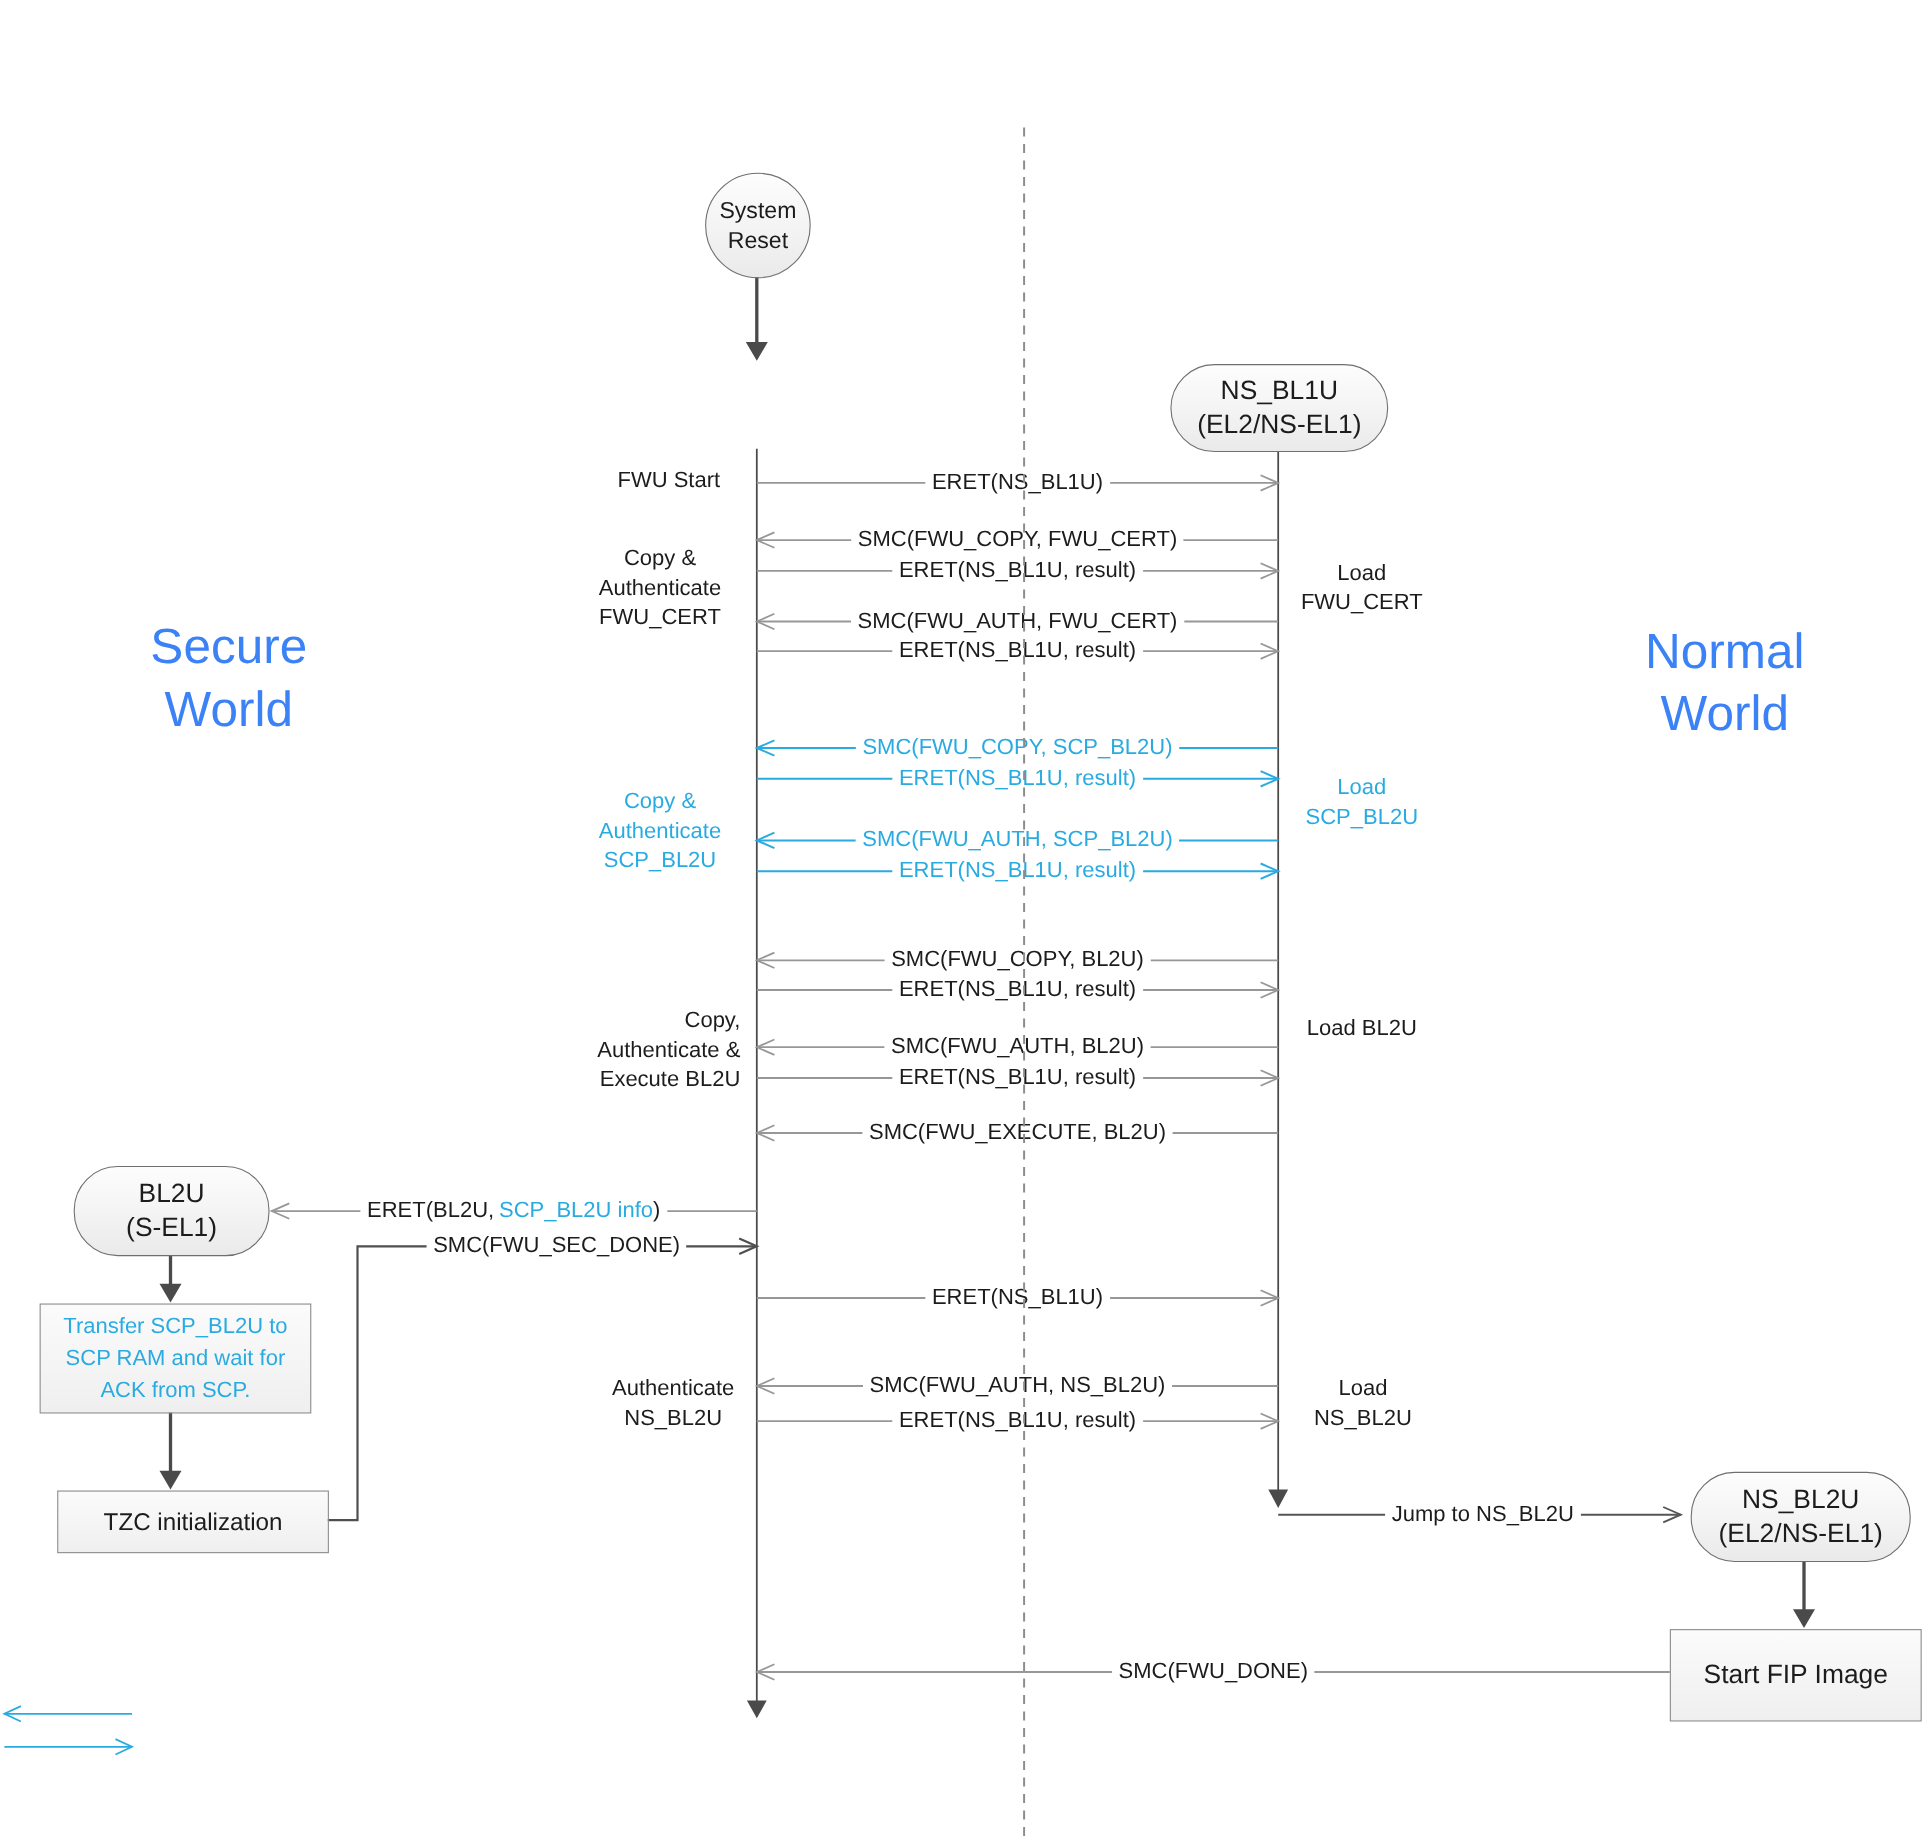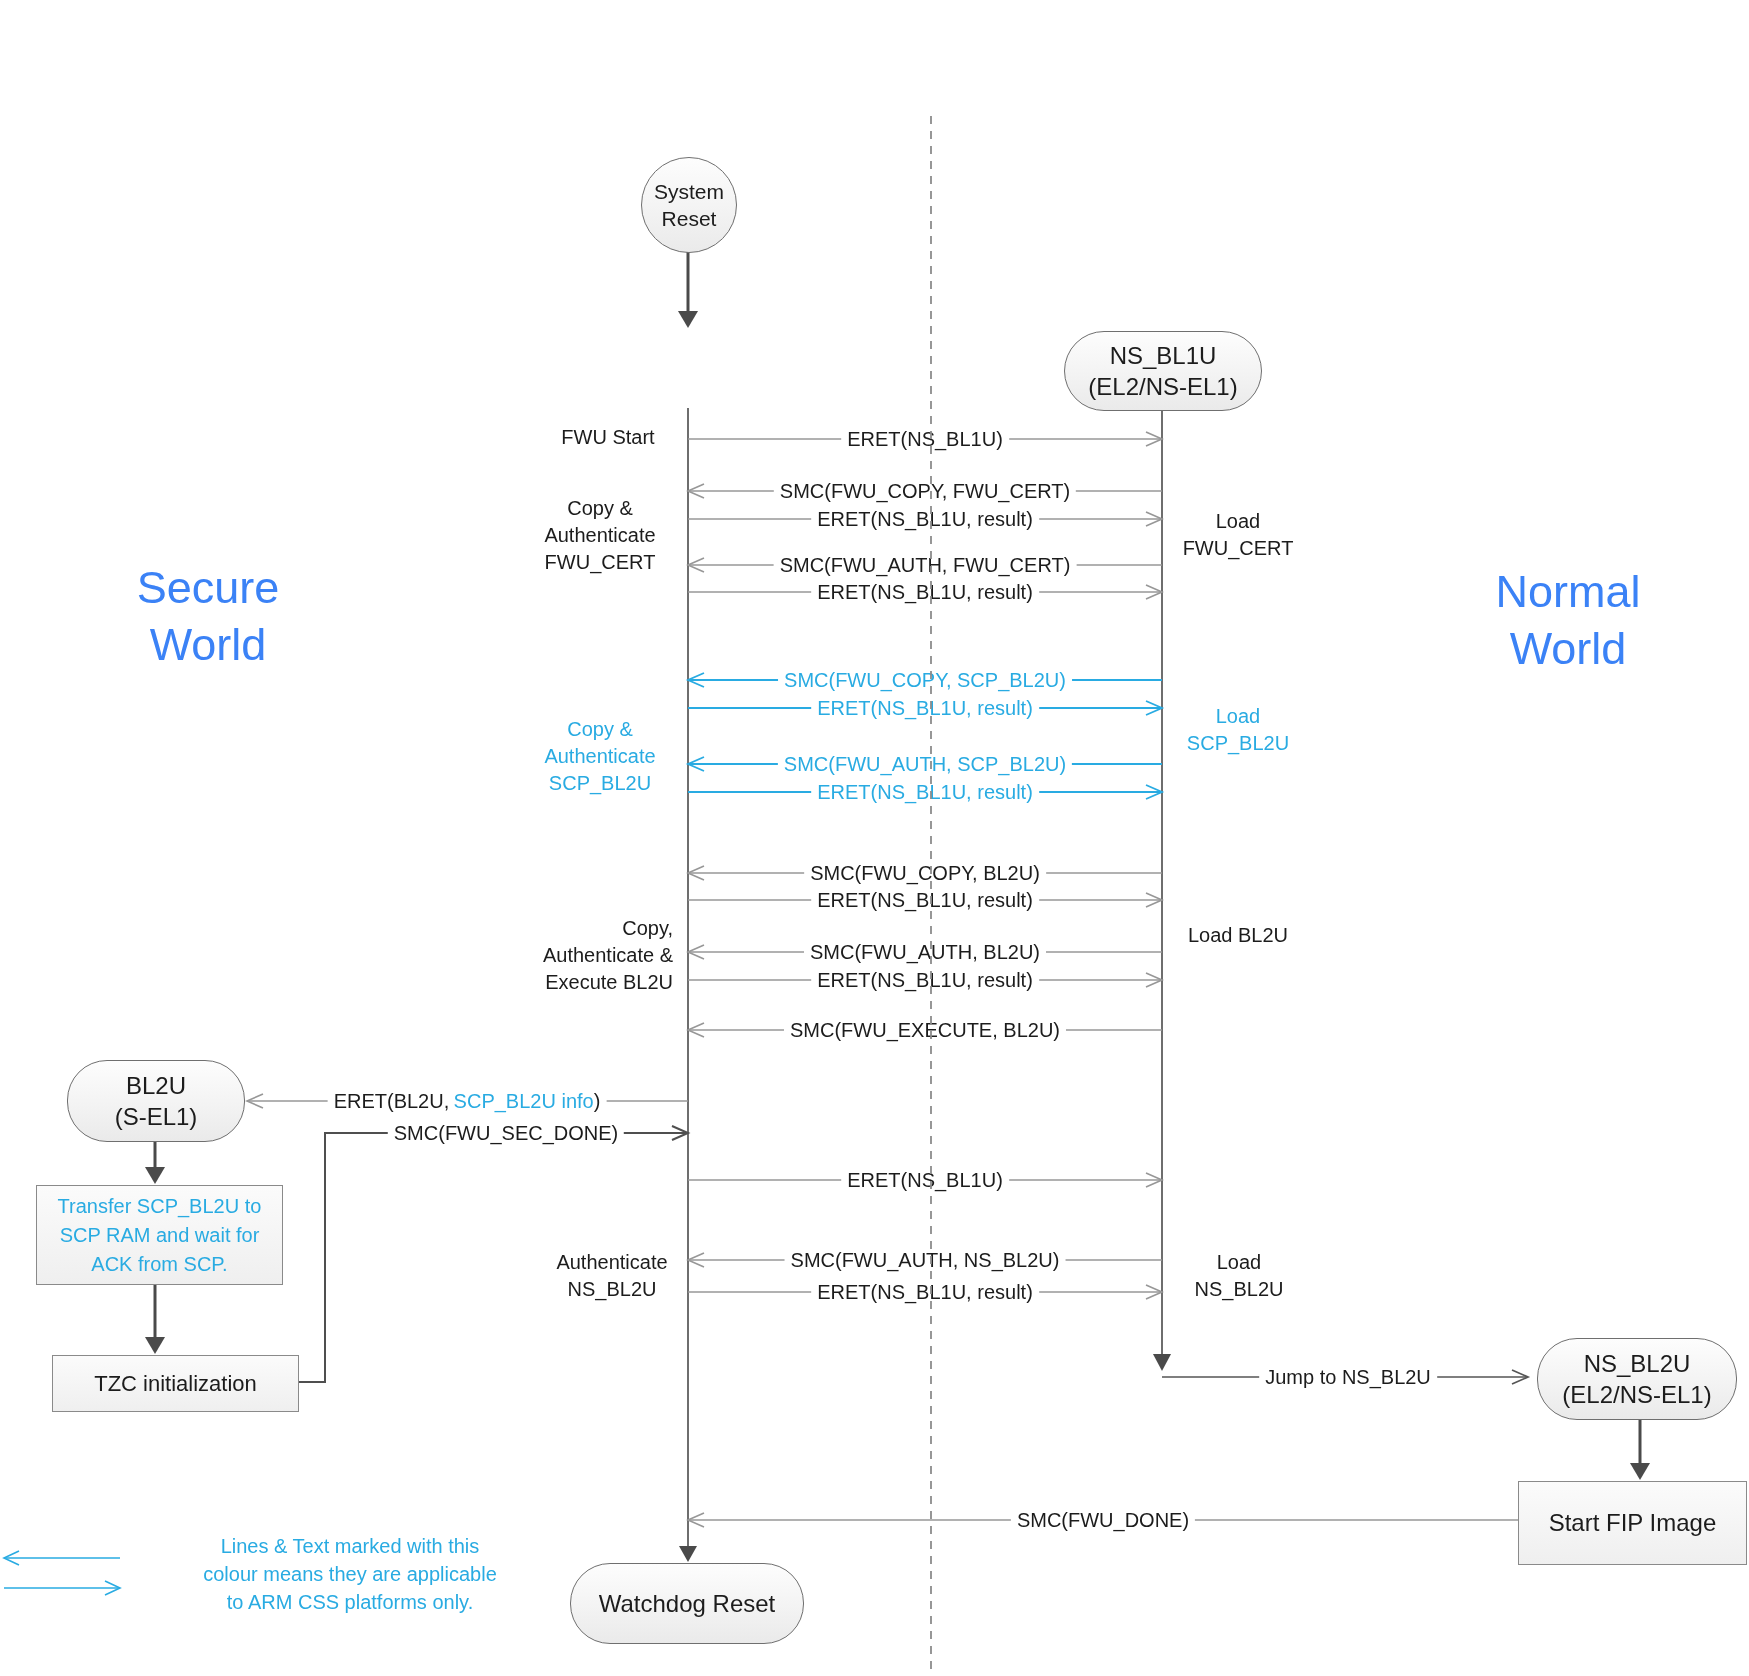--- a/index.html
+++ b/index.html
@@ -177,23 +177,20 @@
 SCP_BL2U</div>
   <div class="side-label" style="left:608px;top:955px;text-align:right;">Copy,
 Authenticate &amp;
 Execute BL2U</div>
   <div class="side-label" style="left:1238px;top:935px;">Load BL2U</div>
   <div class="side-label" style="left:612px;top:1276px;">Authenticate
 NS_BL2U</div>
   <div class="side-label" style="left:1239px;top:1276px;">Load
 NS_BL2U</div>
 
-  <div class="legend-text blue" style="left:350px;top:1574px;">Lines &amp; Text marked with this
-colour means they are applicable
-to ARM CSS platforms only.</div>
 
   <svg class="layer z-divider" width="1749" height="1676">
     <line x1="931" y1="116" x2="931" y2="1676" stroke="#8c8c8c" stroke-width="1.8" stroke-dasharray="8 7"></line>
   </svg>
 
   <div class="node circle" style="left:641px;top:157px;width:94px;height:94px;">
     <span>System</span>
     <span>Reset</span>
   </div>
 
@@ -206,23 +203,20 @@
   <div class="node pill" style="left:67px;top:1060px;width:176px;height:80px;">
     <span>BL2U</span>
     <span>(S-EL1)</span>
   </div>
 
   <div class="node pill" style="left:1537px;top:1338px;width:198px;height:80px;">
     <span>NS_BL2U</span>
     <span>(EL2/NS-EL1)</span>
   </div>
 
-  <div class="node pill" style="left:570px;top:1563px;width:232px;height:79px;">
-    <span>Watchdog Reset</span>
-  </div>
 
   <div class="rect-box" style="left:36px;top:1185px;width:245px;height:98px;">
     <span class="transfer-text blue">Transfer SCP_BL2U to
 SCP RAM and wait for
 ACK from SCP.</span>
   </div>
 
   <div class="rect-box" style="left:52px;top:1355px;width:245px;height:55px;">
     <span class="tzc-text">TZC initialization</span>
   </div>

